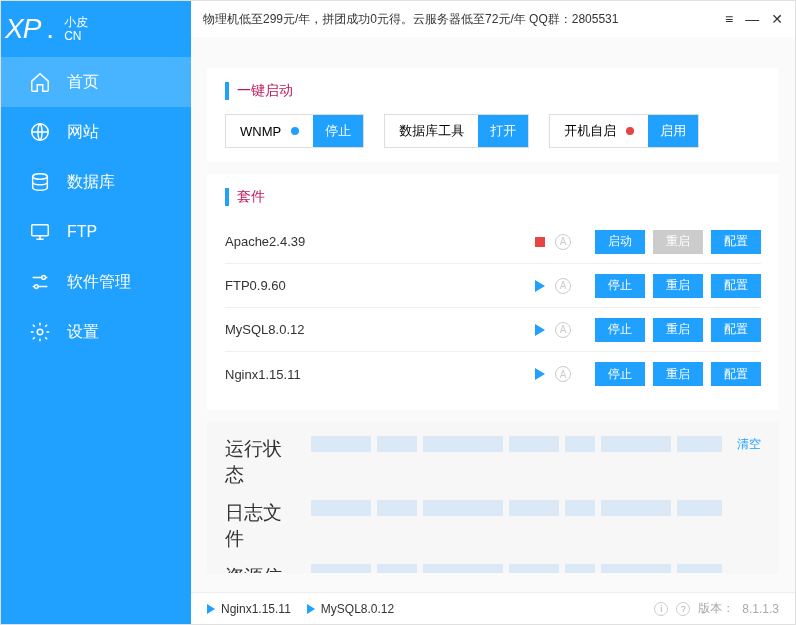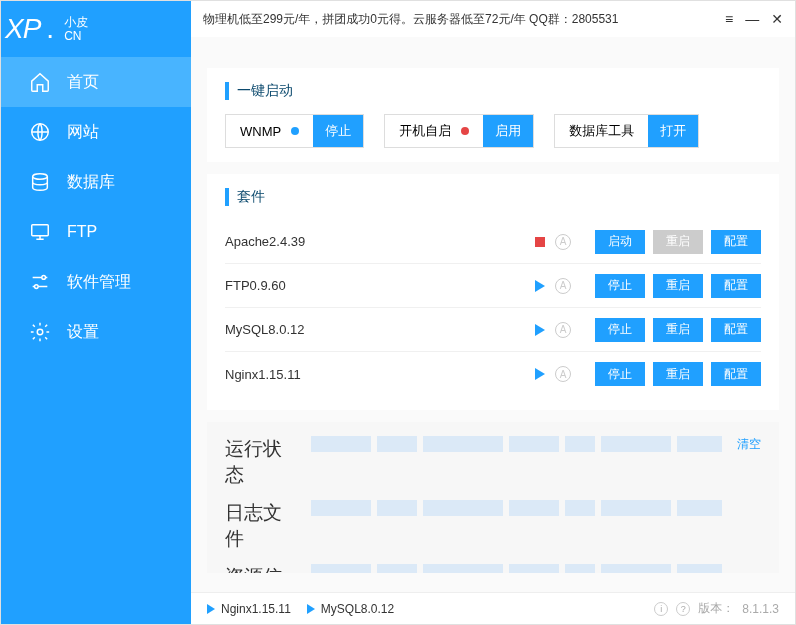--- a/index.html
+++ b/index.html
@@ -17,21 +17,21 @@
 .nav-icon svg { width: 22px; height: 22px; stroke: #fff; fill: none; stroke-width: 1.6; }
 
 .main { flex: 1; display: flex; flex-direction: column; background: #fafafa; gap: 19px; }
 .titlebar { height: 36px; display: flex; align-items: center; padding: 0 12px; font-size: 12px; color: #333; background: #fff; }
 .titlebar-text { flex: 1; }
 .titlebar-btns { display: flex; gap: 12px; }
 .titlebar-btns span { cursor: pointer; font-size: 14px; }
 
 .content { flex: 1; padding: 12px 16px; display: flex; flex-direction: column; gap: 12px; overflow: hidden; }
 .section { background: #fff; padding: 14px 18px; }
-.section-title { display: flex; align-items: center; gap: 8px; font-size: 14px; color: #0c4a6e; margin-bottom: 14px; }
+.section-title { display: flex; align-items: center; gap: 8px; font-size: 14px; color: #be185d; margin-bottom: 14px; }
 .vbar { width: 4px; height: 18px; background: #20a0ff; }
 
 .quick-row { display: flex; align-items: center; gap: 20px; }
 .quick-item { display: flex; align-items: center; border: 1px solid #ddd; height: 34px; }
 .quick-item .lbl { padding: 0 14px; font-size: 13px; display: flex; align-items: center; gap: 10px; }
 .dot { width: 8px; height: 8px; border-radius: 50%; }
 .dot.blue { background: #20a0ff; }
 .dot.red { background: #e54545; }
 .quick-item .btn { background: #20a0ff; color: #fff; padding: 0 12px; height: 32px; display: flex; align-items: center; font-size: 13px; cursor: pointer; }
 
@@ -151,30 +151,30 @@
       <div class="quick-row" id="quick-row">
           <div class="quick-item">
             <span class="lbl">
               <span>WNMP</span>
               <span class="dot blue"></span>
             </span>
             <span class="btn">停止</span>
           </div>
           <div class="quick-item">
             <span class="lbl">
+              <span>数据库工具</span>
+            </span>
+            <span class="btn">打开</span>
+          </div>
+          <div class="quick-item">
+            <span class="lbl">
               <span>开机自启</span>
               <span class="dot red"></span>
             </span>
             <span class="btn">启用</span>
-          </div>
-          <div class="quick-item">
-            <span class="lbl">
-              <span>数据库工具</span>
-            </span>
-            <span class="btn">打开</span>
           </div>
         </div>
     </div>
 
     <div class="section">
       <div class="section-title">
         <div class="vbar"></div>
         <span>套件</span>
       </div>
       <div class="comp-list" id="comp-list">

